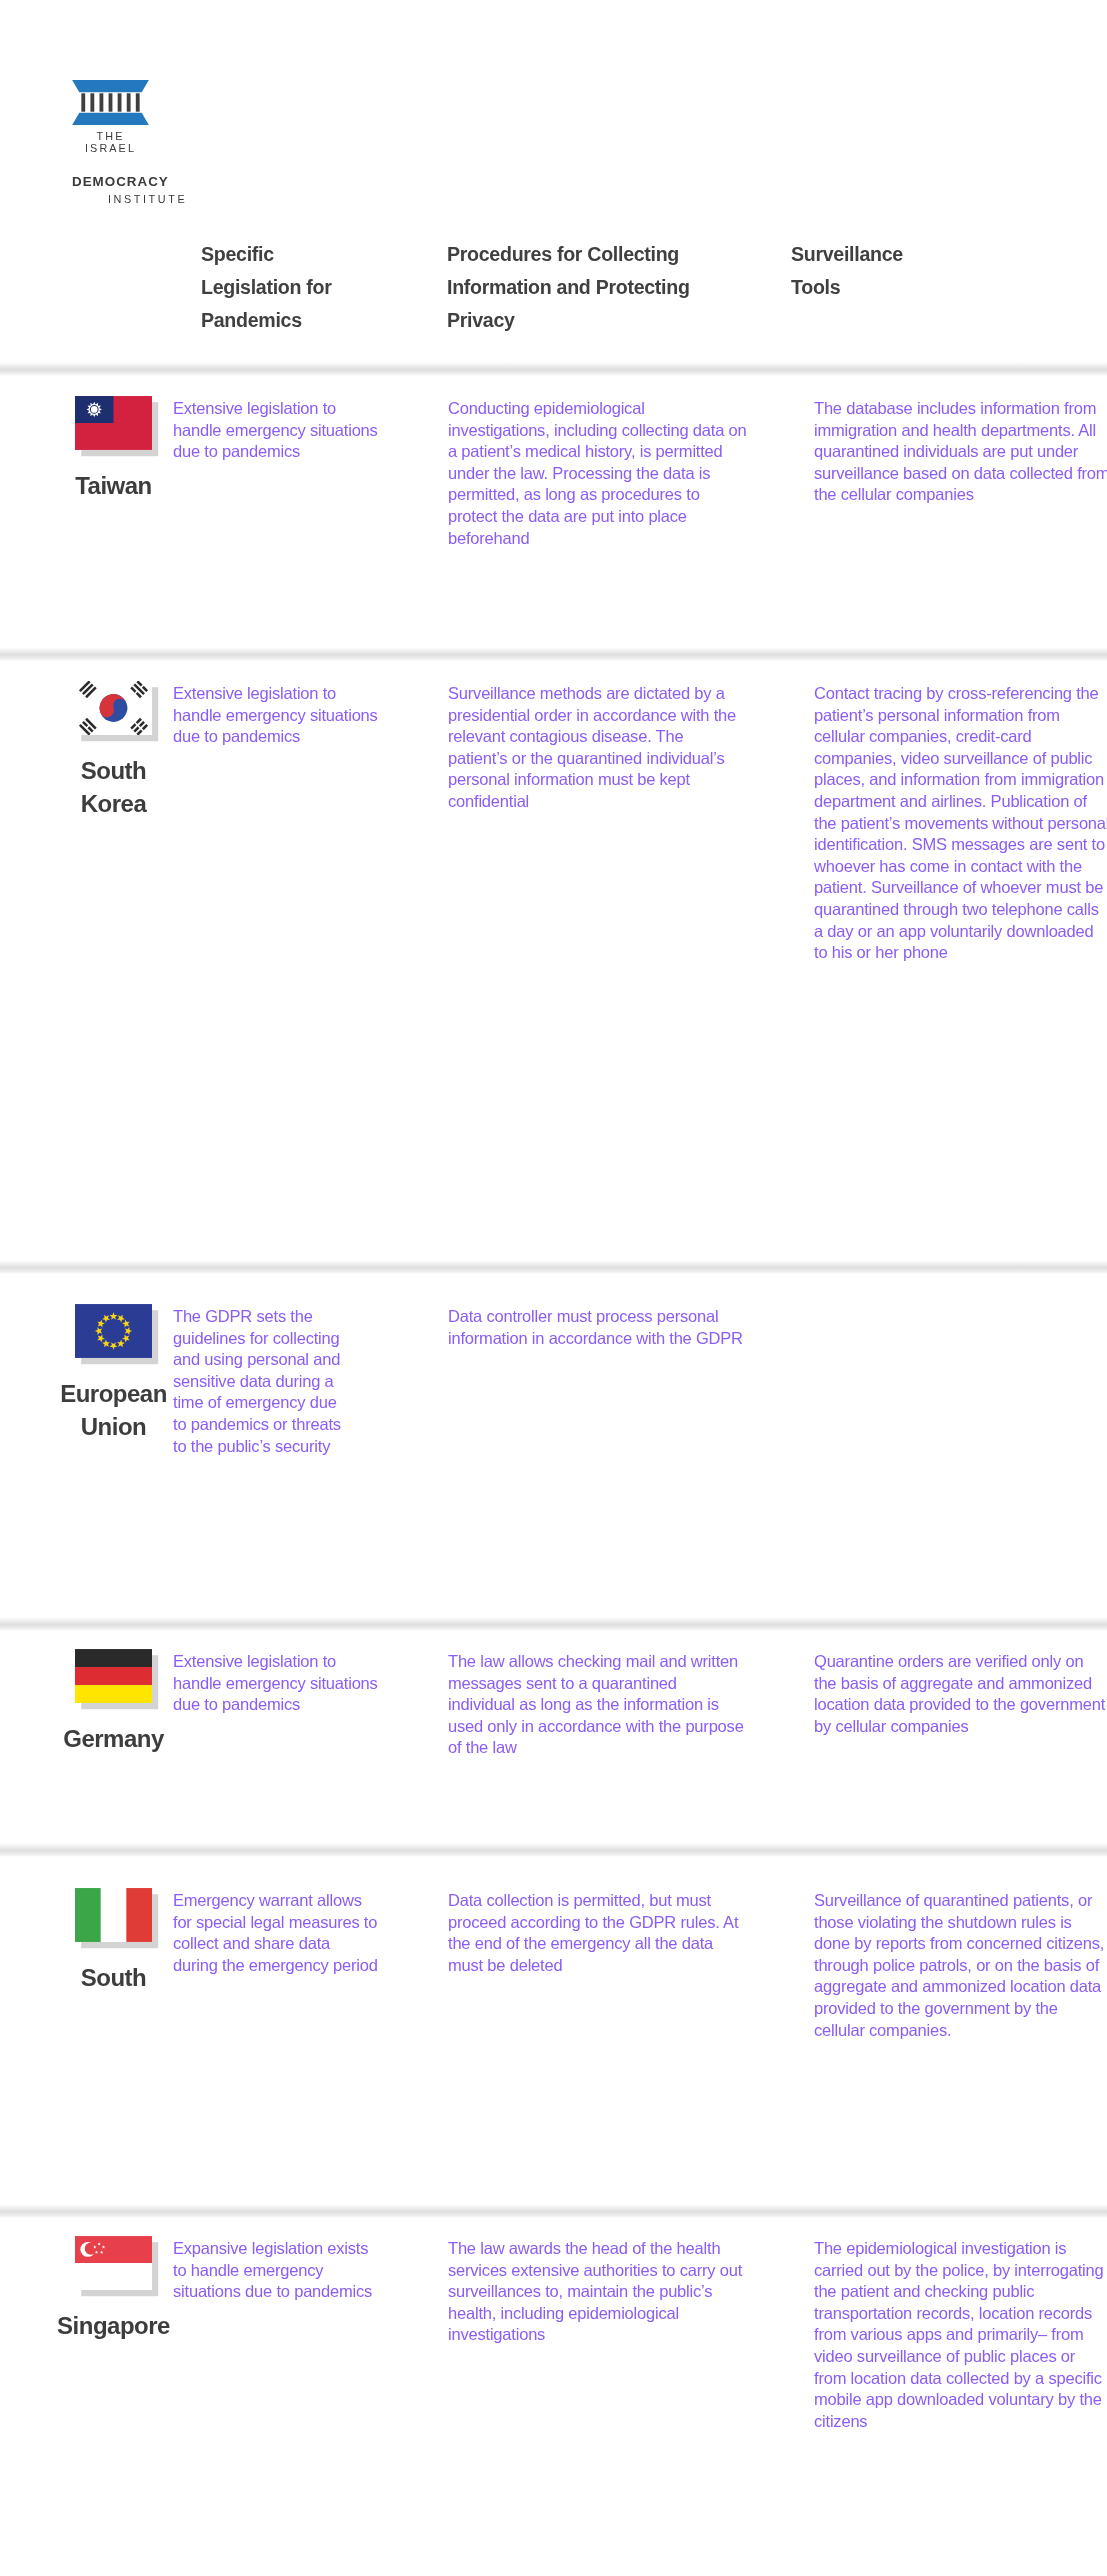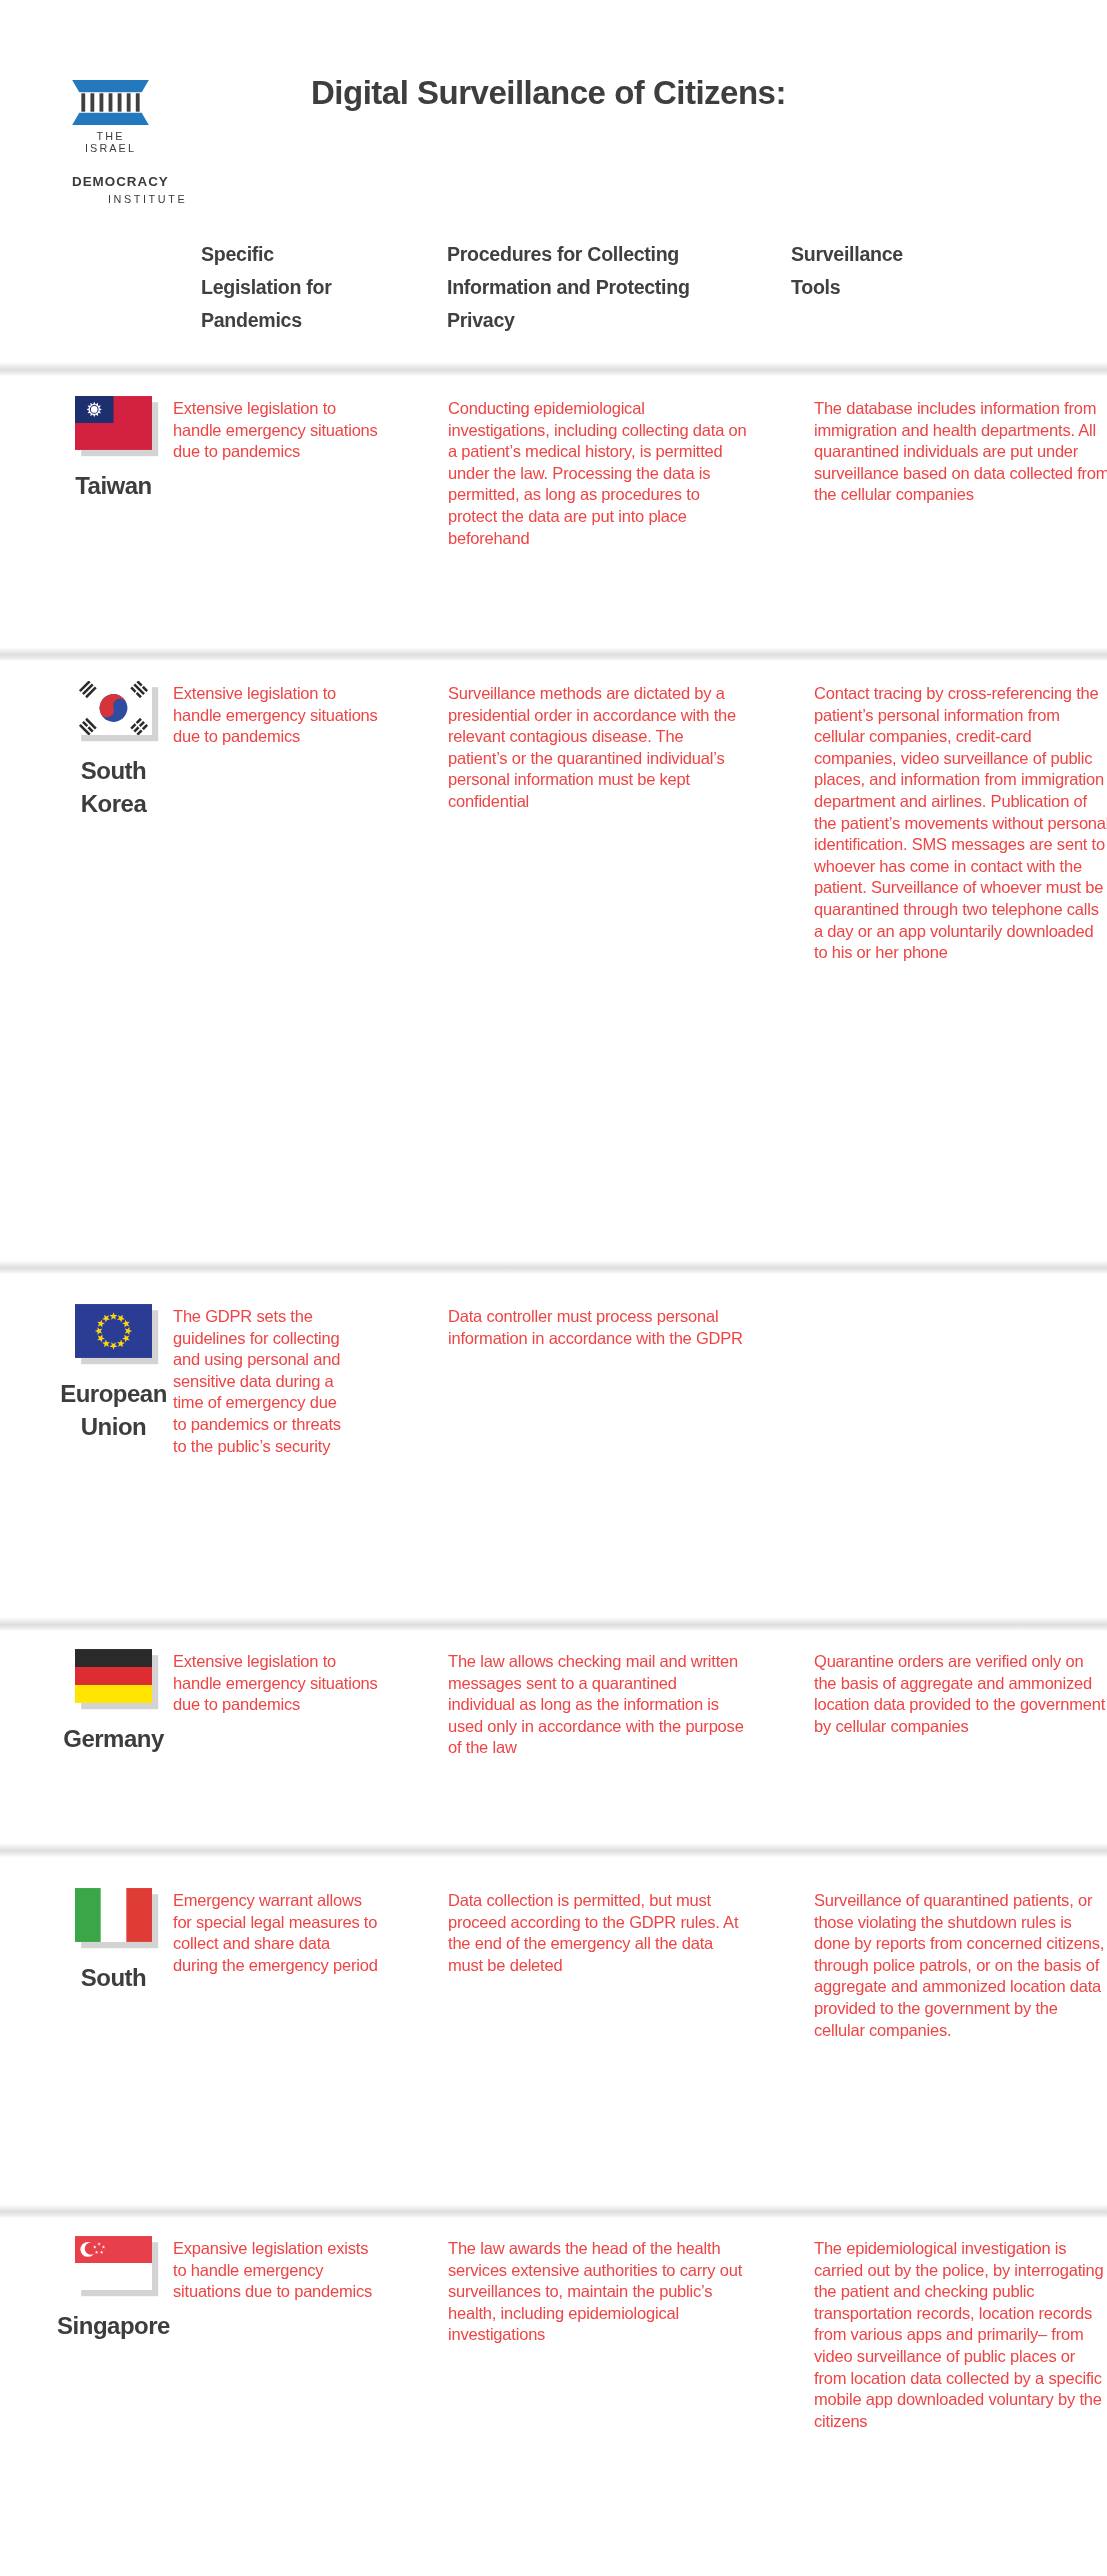--- a/index.html
+++ b/index.html
@@ -36,21 +36,21 @@
     box-shadow: 6.2px 6.2px 0 0 #d3d3d3;
   }
   .flagwrap svg { display: block; }
   .country {
     position: absolute; left: 49px; top: 73px; width: 129px;
     text-align: center; font-weight: bold; font-size: 24px; line-height: 33px;
     color: #3d3d3d; letter-spacing: -0.5px;
   }
   .cell {
     position: absolute; top: 2.1px;
-    font-size: 16.5px; line-height: 21.6px; letter-spacing: -0.2px; color: #ef4444;
+    font-size: 16.5px; line-height: 21.6px; letter-spacing: -0.2px; color: #8b5cf6;
   }
   .c1 { left: 173px;  width: 206px; }
   .c2 { left: 448px;  width: 299px; }
   .c3 { left: 782px; width: 296px; margin-left: 32px; }
   .row-eu .c1 { width: 170px; }
   
   .sep {
     position: absolute; left: 0; width: 1108px; height: 14.4px;
     background: linear-gradient(to bottom,
       rgba(0,0,0,0) 0%, rgba(0,0,0,0.13) 55%, rgba(0,0,0,0.06) 85%, rgba(0,0,0,0) 100%);
@@ -72,21 +72,20 @@
       <rect x="124.5" y="26" width="7.5" height="36"></rect>
     </g>
     <polygon points="14,64 136,64 150,88 0,88" fill="#2478bd"></polygon>
   </svg>
   <div class="org-line l1">THE ISRAEL</div>
   <div class="org-line l2">DEMOCRACY</div>
   <div class="org-line l3">INSTITUTE</div>
 </div>
 
 <div class="title">
-  <div>Digital Surveillance of Citizens:</div>
 </div>
 
 <div class="colhead h1">Specific Legislation for Pandemics</div>
 <div class="colhead h2">Procedures for Collecting Information and Protecting Privacy</div>
 <div class="colhead h3">Surveillance Tools</div>
 
 <div class="sep" style="top:362px"></div>
 
 <section class="row" style="top:396px">
   <div class="flagwrap">

